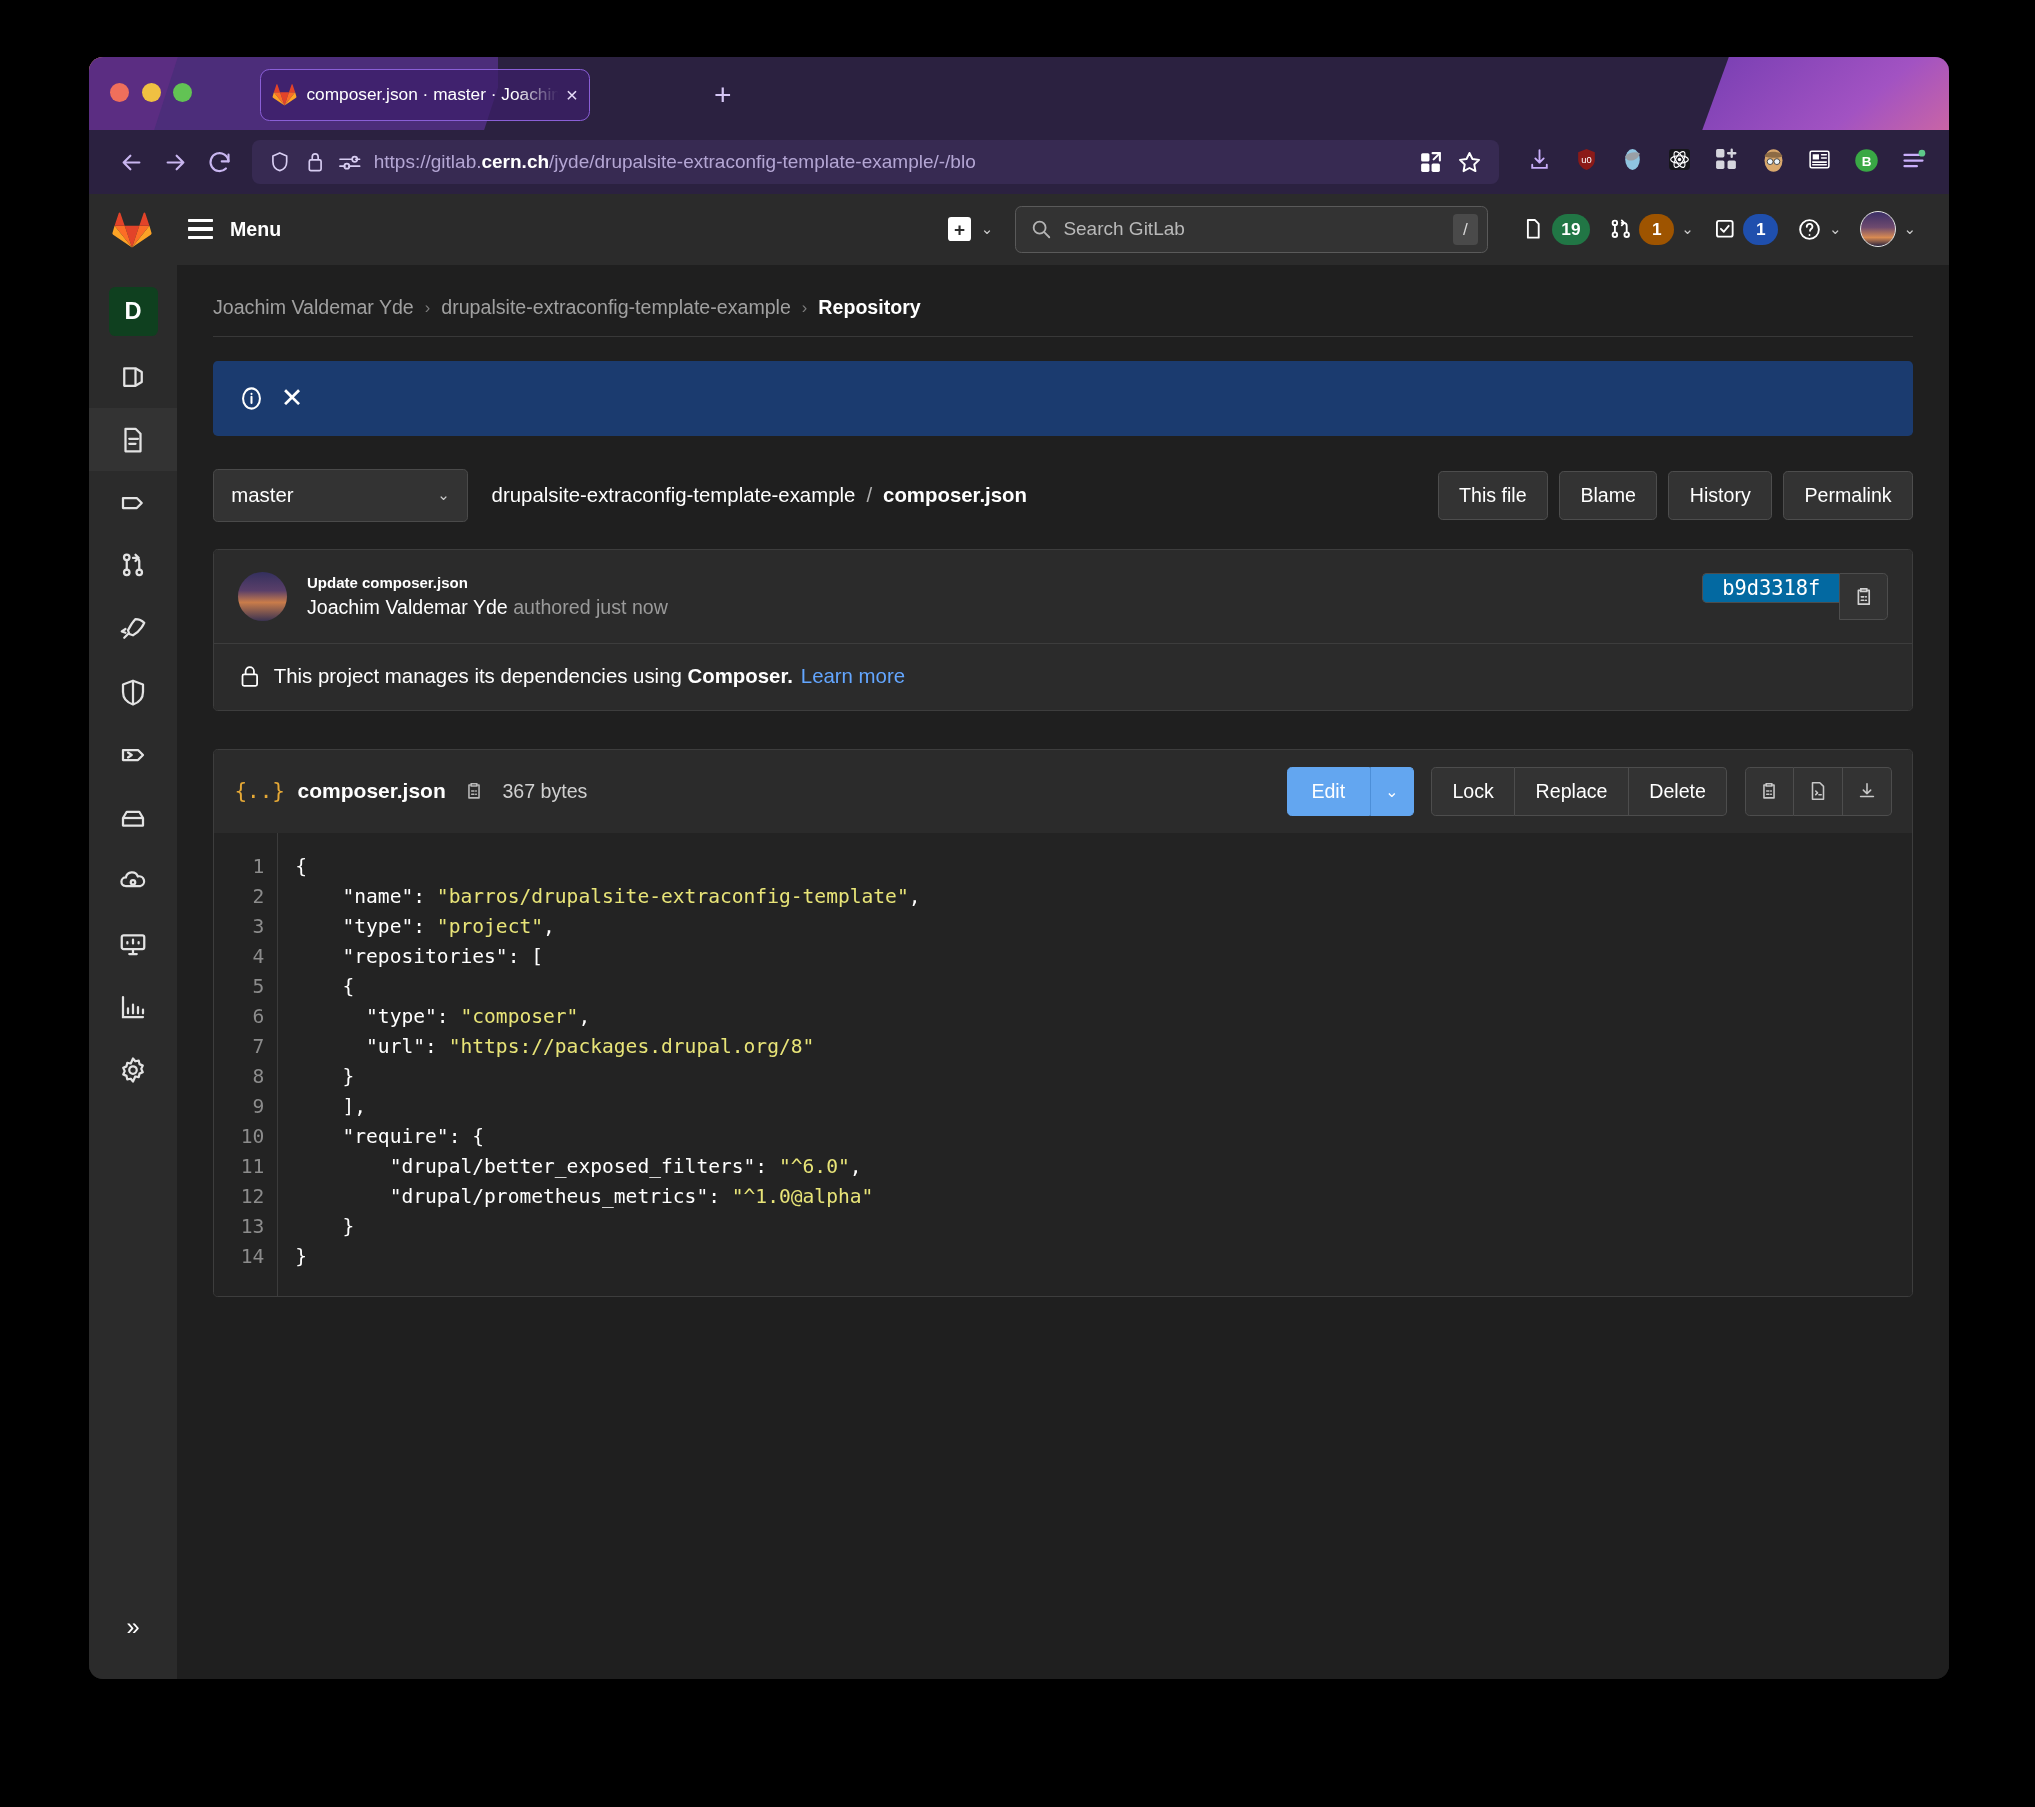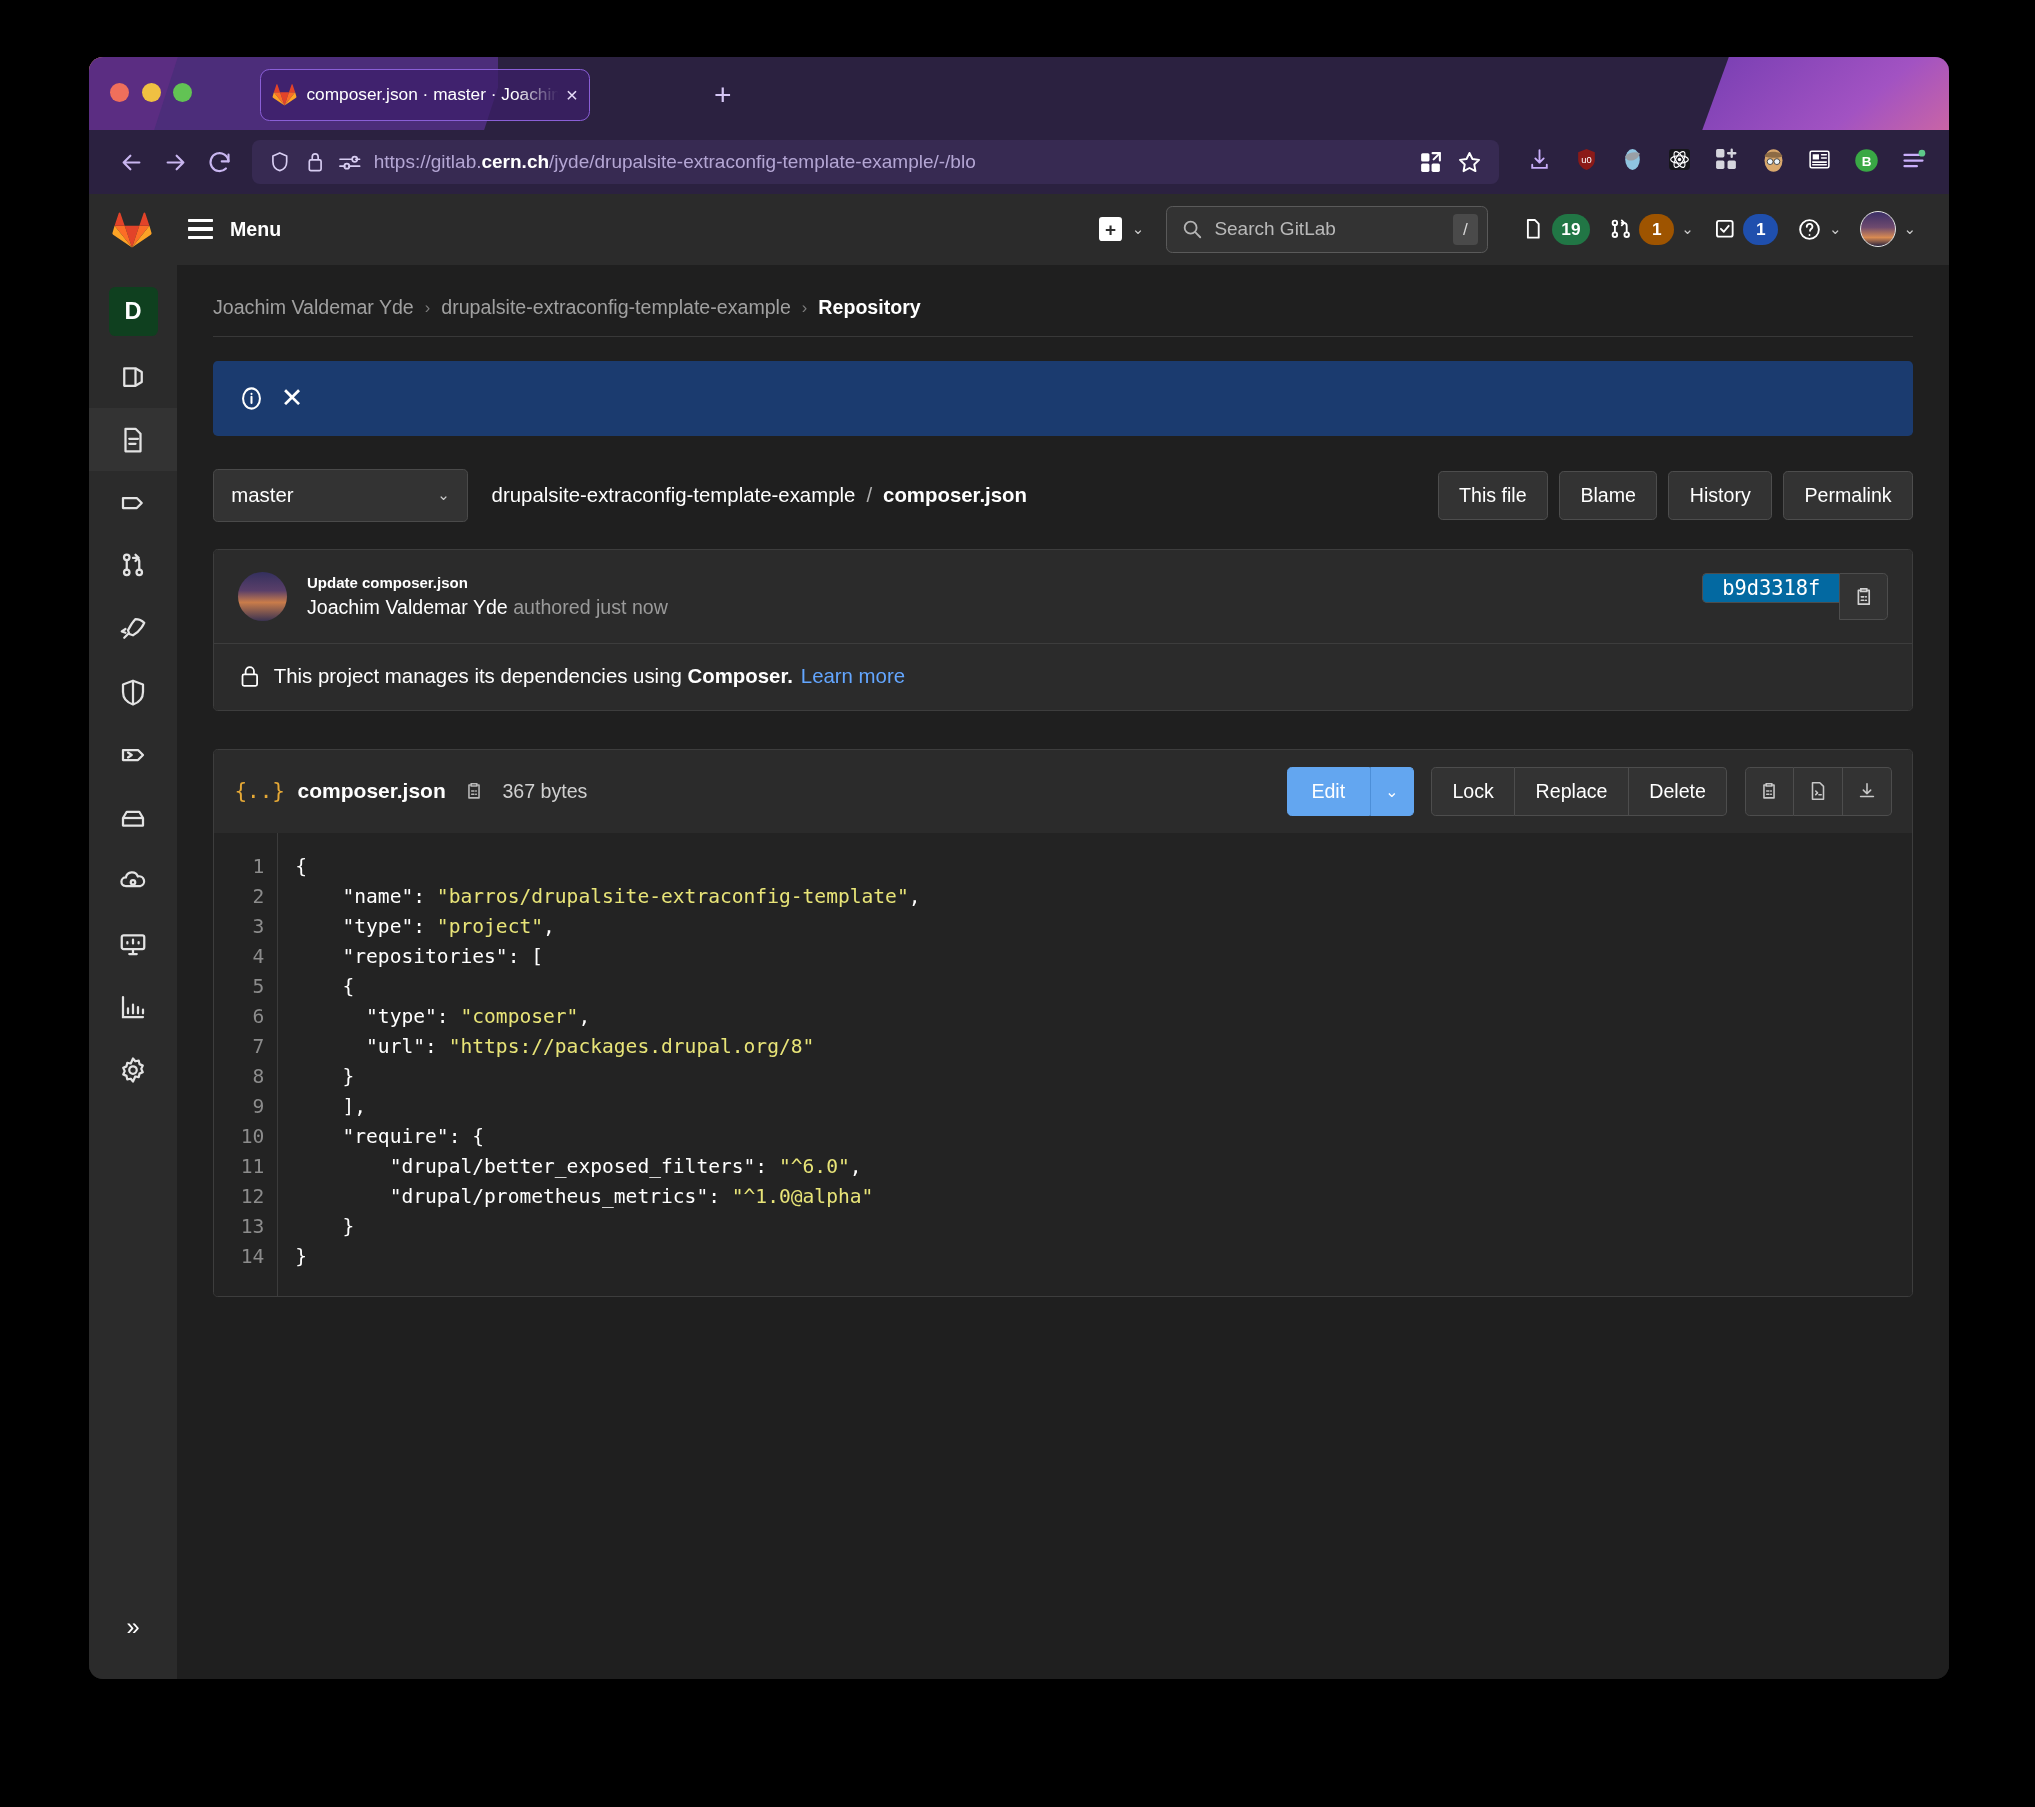--- a/index.html
+++ b/index.html
@@ -149,21 +149,21 @@
     display:flex; align-items:center; gap:9.4px; color:#dcdcdc; margin-right: 22px;
   }
   .plus-sq {
     width: 23.6px; height: 23.6px; background:#fff; border-radius:3.1px;
     display:flex; align-items:center; justify-content:center;
     color:#2b2b2b; font-size:19px; font-weight:700; line-height:1;
   }
   .caret { font-size: 15px; color: #cfcfcf; }
 
   .search-box {
-    width: 322px; height: 47px;
+    width: 473px; height: 47px;
     background: #333; border: 0.8px solid #5a5a5a; border-radius: 6.3px;
     display: flex; align-items: center; padding: 0 9.4px 0 14px;
   }
   .search-box .sicon { color: #b4b4b4; margin-right: 11px; display:flex; }
   .search-ph { flex: 1 1 auto; color: #b9b9b9; font-size: 19px; }
   .slash {
     width: 25px; height: 31px; background: #4a4a4a; border-radius: 3.9px;
     color: #d6d6d6; font-size: 17.3px;
     display: flex; align-items: center; justify-content: center;
   }

